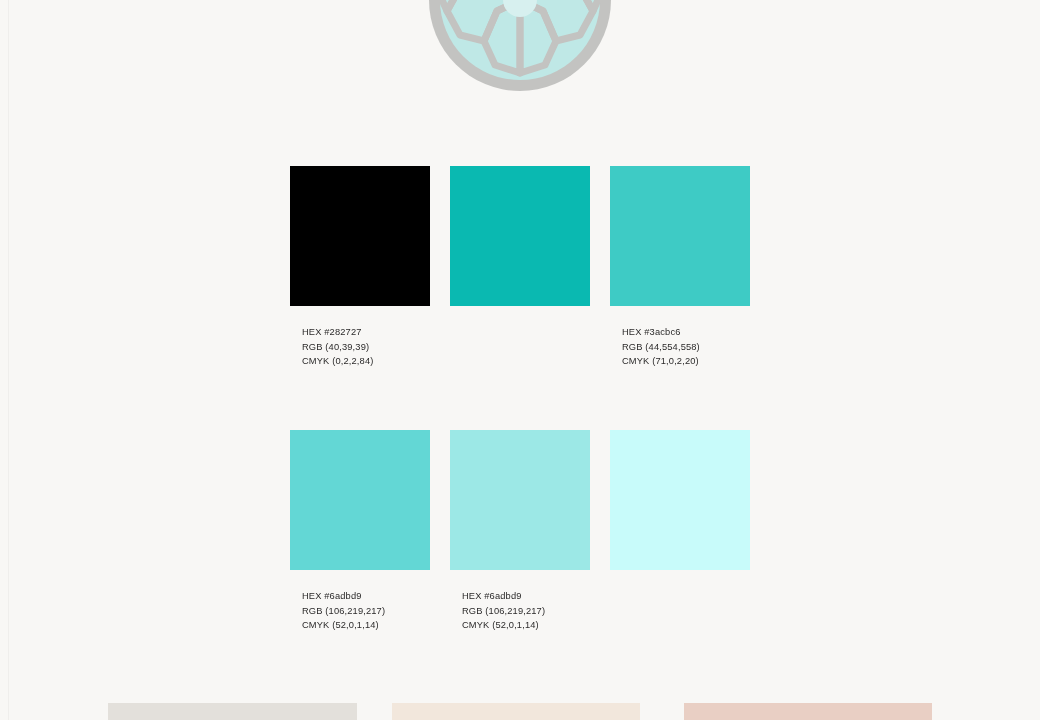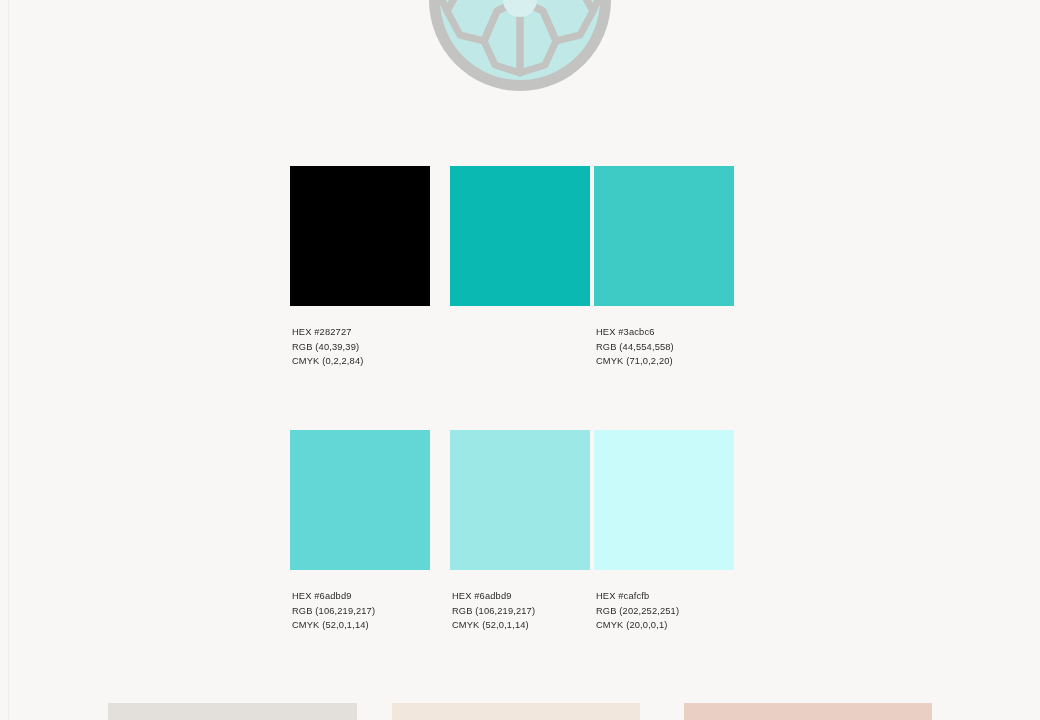--- a/index.html
+++ b/index.html
@@ -56,30 +56,30 @@
   #swatch-row-1 { top: 166px; }
   #swatch-row-2 { top: 430px; }
 
   .swatch-cell {
     position: absolute;
     top: 0;
     width: 140px;
   }
   .swatch-cell.col-0 { left: 0px; }
   .swatch-cell.col-1 { left: 160px; }
-  .swatch-cell.col-2 { left: 304px; }
+  .swatch-cell.col-2 { left: 320px; }
 
   .swatch-chip {
     width: 140px;
     height: 140px;
   }
 
   .swatch-info {
     margin-top: 19px;
-    margin-left: 2px;
+    margin-left: 12px;
     font-size: 9.3px;
     line-height: 14.6px;
     color: #2b2a2a;
     letter-spacing: 0.15px;
     white-space: nowrap;
   }
   .swatch-info div { font-weight: 400; }
 
   
   #bottom-swatch-strip {
@@ -166,25 +166,20 @@
     <div class="swatch-chip" style="background: rgb(156, 232, 230);"></div>
     <div class="swatch-info">
       <div>HEX #6adbd9</div>
       <div>RGB (106,219,217)</div>
       <div>CMYK  (52,0,1,14)</div>
     </div>
   </div>
 
   <div class="swatch-cell col-2">
     <div class="swatch-chip" style="background: rgb(200, 251, 250);"></div>
-    <div class="swatch-info">
-      <div>HEX #cafcfb</div>
-      <div>RGB (202,252,251)</div>
-      <div>CMYK  (20,0,0,1)</div>
-    </div>
   </div>
 
 </div>
 
 <div id="bottom-swatch-strip">
   <div class="bottom-swatch" id="bottom-swatch-0" style="background: rgb(227, 224, 219);"></div>
   <div class="bottom-swatch" id="bottom-swatch-1" style="background: rgb(242, 231, 220);"></div>
   <div class="bottom-swatch" id="bottom-swatch-2" style="background: rgb(233, 207, 196);"></div>
 </div>
 

